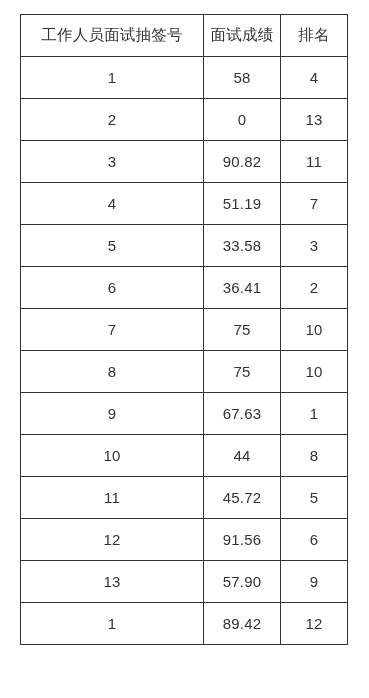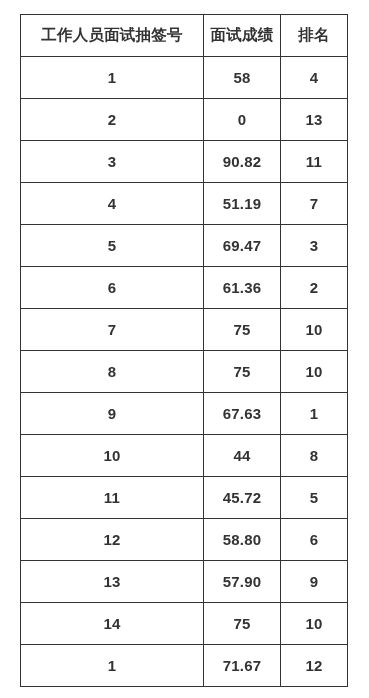--- a/index.html
+++ b/index.html
@@ -31,21 +31,21 @@
     background: #ffffff;
   }
   .score-table th,
   .score-table td {
     border: 1px solid #333333;
     height: 42px;
     box-sizing: border-box;
     text-align: center;
     vertical-align: middle;
     padding: 0 2px;
-    font-weight: bold;
+    font-weight: normal;
     color: #333333;
     white-space: nowrap;
     overflow: hidden;
   }
   .col-a { width: 183px; }
   .col-b { width: 77px; }
   .col-c { width: 67px; }
 
   .score-table thead th {
     font-size: 15.5px;
@@ -89,26 +89,26 @@
         <td>90.82</td>
         <td>11</td>
       </tr>
       <tr>
         <td>4</td>
         <td>51.19</td>
         <td>7</td>
       </tr>
       <tr>
         <td>5</td>
-        <td>69.47</td>
+        <td>33.58</td>
         <td>3</td>
       </tr>
       <tr>
         <td>6</td>
-        <td>61.36</td>
+        <td>36.41</td>
         <td>2</td>
       </tr>
       <tr>
         <td>7</td>
         <td>75</td>
         <td>10</td>
       </tr>
       <tr>
         <td>8</td>
         <td>75</td>
@@ -124,33 +124,28 @@
         <td>44</td>
         <td>8</td>
       </tr>
       <tr>
         <td>11</td>
         <td>45.72</td>
         <td>5</td>
       </tr>
       <tr>
         <td>12</td>
-        <td>58.80</td>
+        <td>91.56</td>
         <td>6</td>
       </tr>
       <tr>
         <td>13</td>
         <td>57.90</td>
         <td>9</td>
       </tr>
       <tr>
-        <td>14</td>
-        <td>75</td>
-        <td>10</td>
-      </tr>
-      <tr>
         <td>1</td>
-        <td>71.67</td>
+        <td>89.42</td>
         <td>12</td>
       </tr>
     </tbody>
   </table>
 </div>
 
 </body></html>

